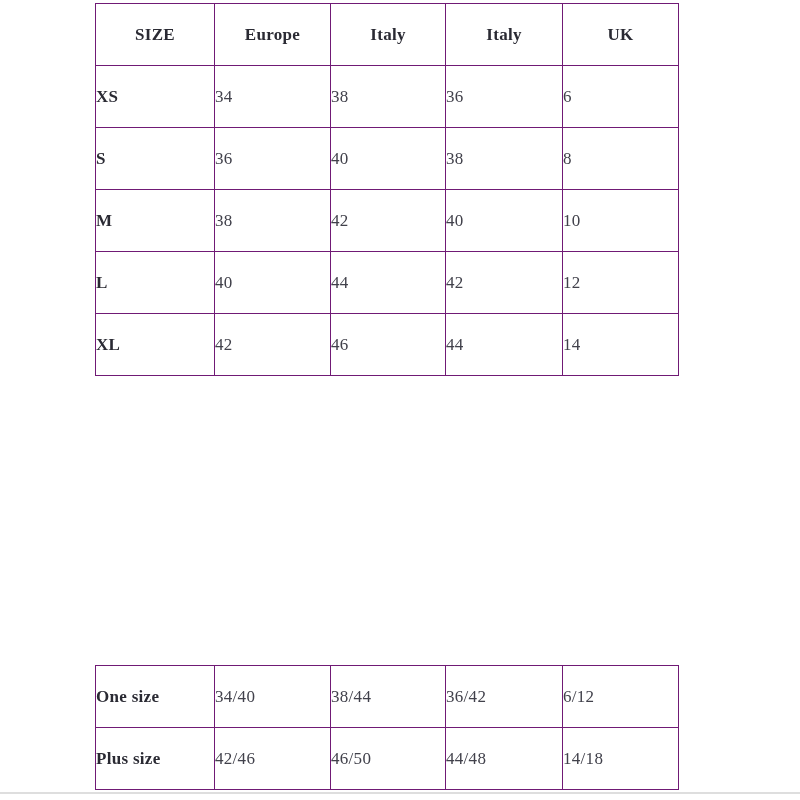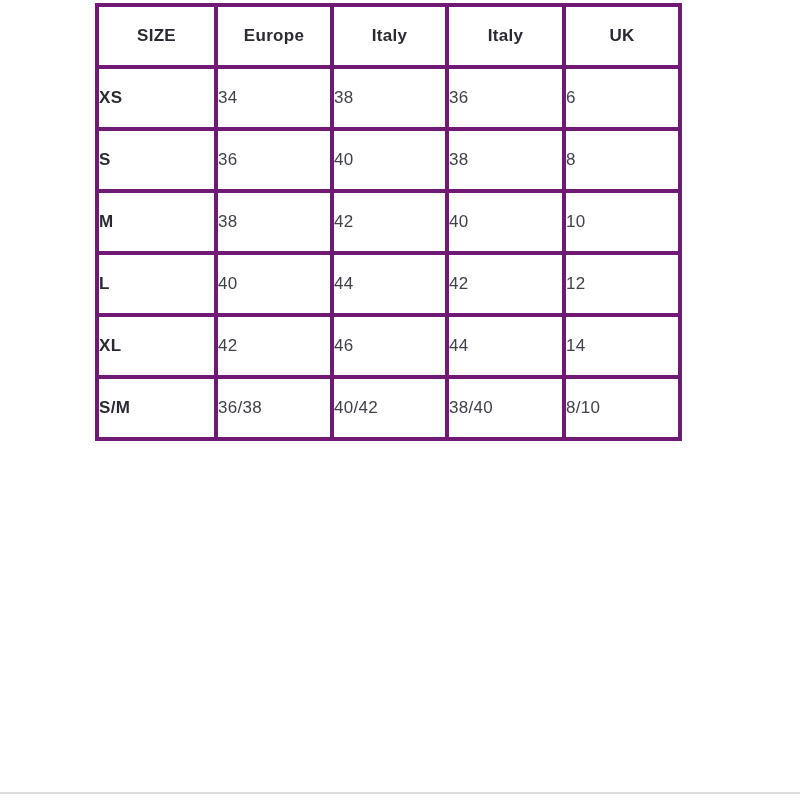--- a/index.html
+++ b/index.html
@@ -21,28 +21,29 @@
     width: 583px;
     background: #ffffff;
   }
   col.c0 { width: 119px; }
   col.c1 { width: 116px; }
   col.c2 { width: 115px; }
   col.c3 { width: 117px; }
   col.c4 { width: 116px; }
 
   th, td {
-    border: 4px solid #701a75;
+    border: 1px solid #701a75;
     height: 62px;
     vertical-align: middle;
     font-size: 17px;
     letter-spacing: 0.3px;
     color: #41414b;
     font-weight: 400;
     padding: 0;
+    font-family: Liberation Serif, serif;
   }
   th, td.label {
     font-weight: 700;
     color: #2a2a33;
   }
 
   .bottom-rule {
     position: absolute;
     left: 0; top: 792px;
     width: 800px; height: 2px;
@@ -101,40 +102,47 @@
             <td>42</td>
             <td>12</td>
           </tr>
           <tr>
             <td class="label">XL</td>
             <td>42</td>
             <td>46</td>
             <td>44</td>
             <td>14</td>
           </tr>
-          <tr>
-            <td class="label">S/M</td>
-            <td>36/38</td>
-            <td>40/42</td>
-            <td>38/40</td>
-            <td>8/10</td>
-          </tr>
         </tbody>
     </table>
   </div>
 
   <div class="table-wrap special">
     <table>
       <colgroup>
         <col class="c0">
           <col class="c1">
           <col class="c2">
           <col class="c3">
           <col class="c4">
       </colgroup>
       <tbody id="special-tbody">
+          <tr>
+            <td class="label">One size</td>
+            <td>34/40</td>
+            <td>38/44</td>
+            <td>36/42</td>
+            <td>6/12</td>
+          </tr>
+          <tr>
+            <td class="label">Plus size</td>
+            <td>42/46</td>
+            <td>46/50</td>
+            <td>44/48</td>
+            <td>14/18</td>
+          </tr>
         </tbody>
     </table>
   </div>
 
   <div class="bottom-rule"></div>
 
 </div>
 
 </body></html>

